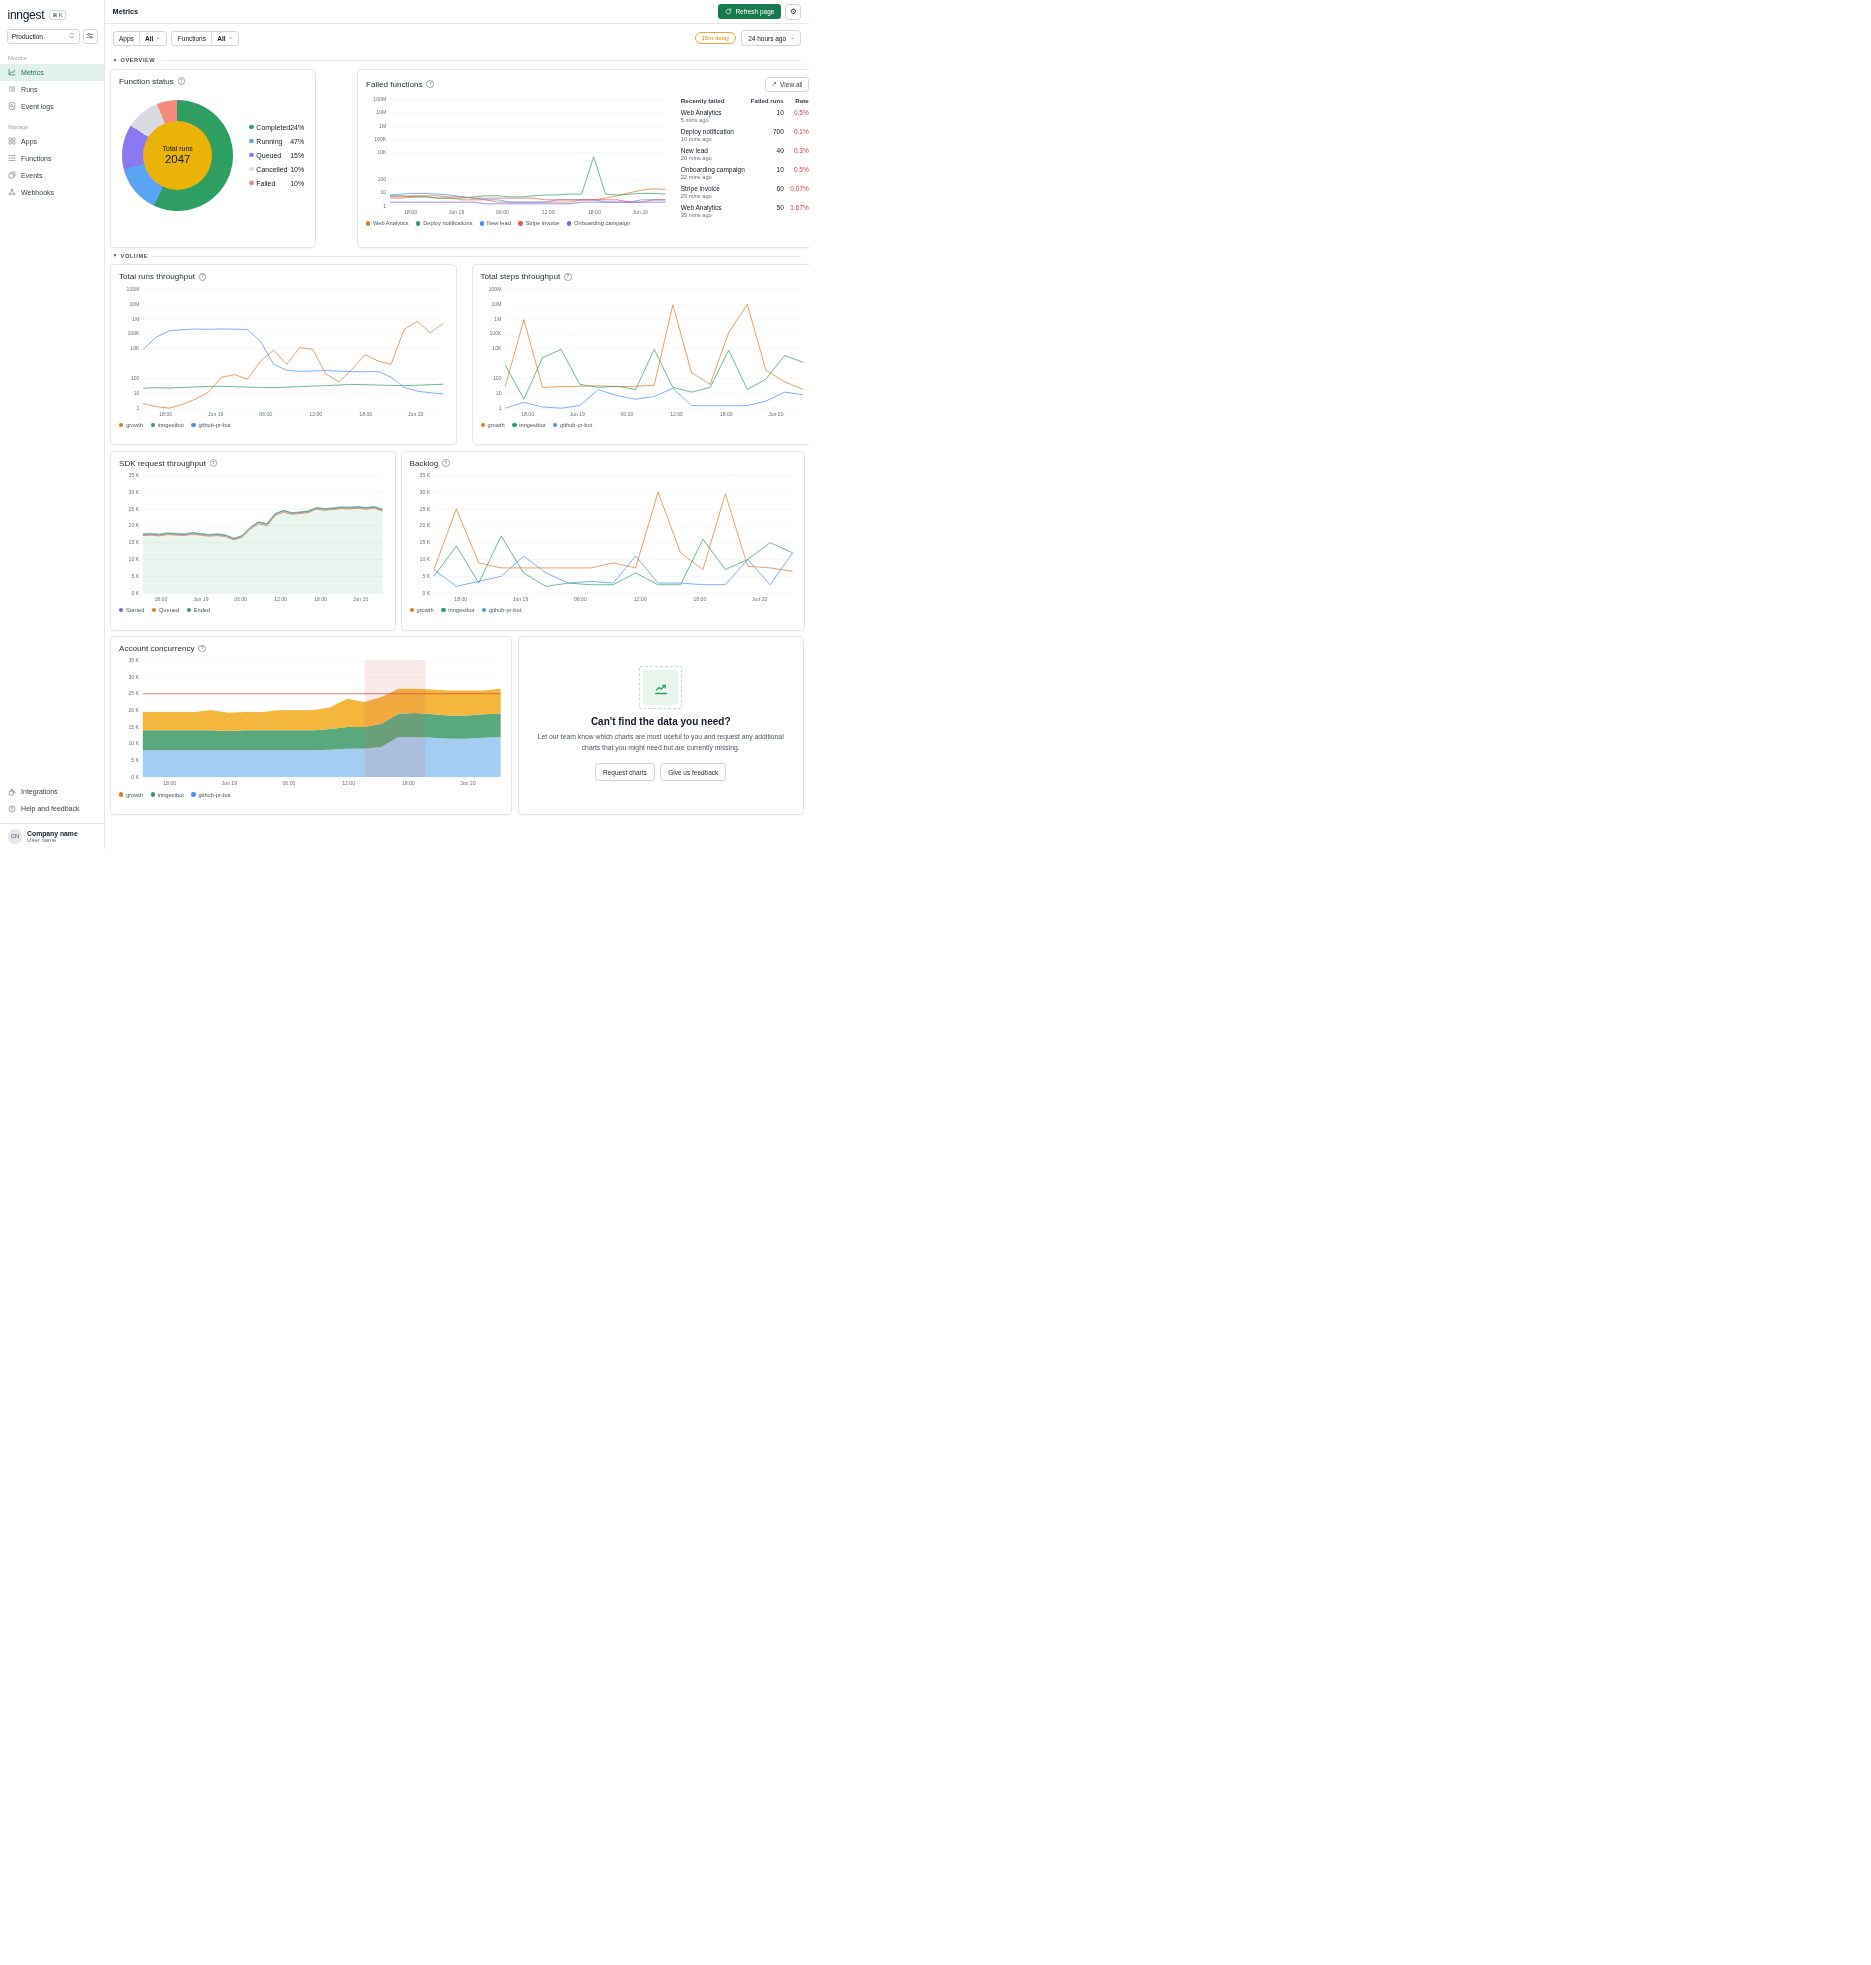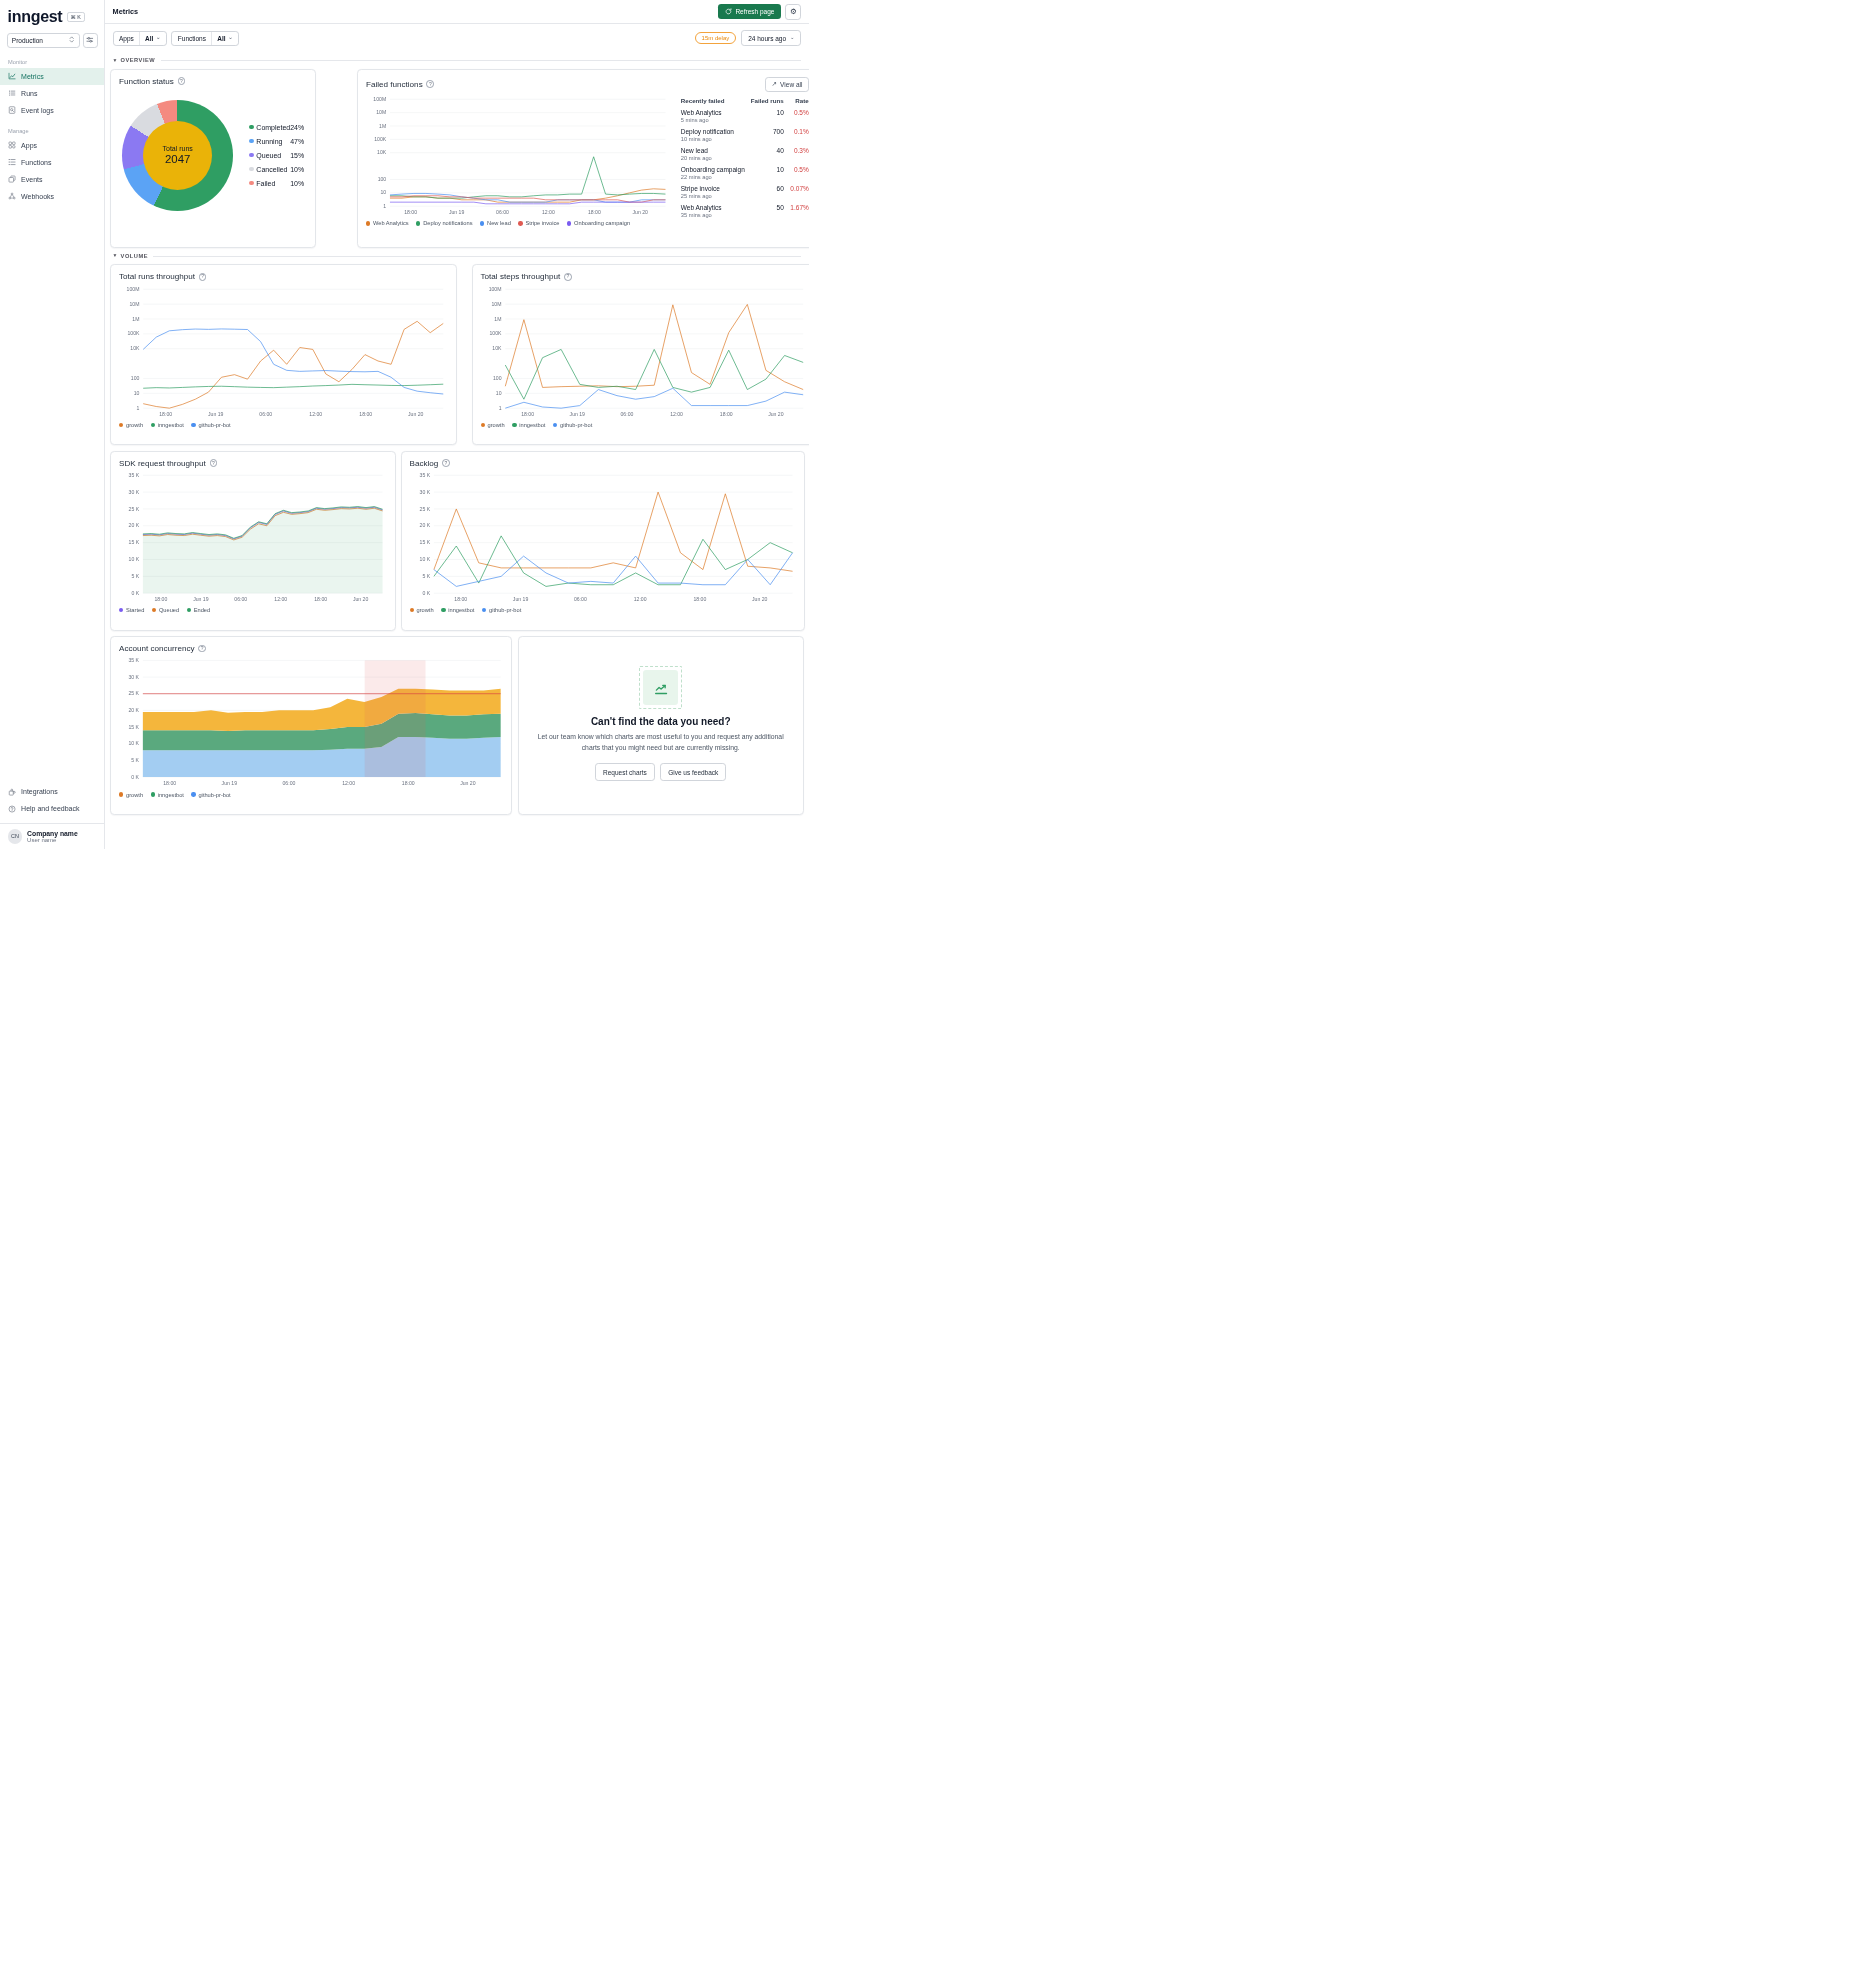--- a/index.html
+++ b/index.html
@@ -3,21 +3,21 @@
 <meta charset="utf-8">
 <style>
   * { box-sizing: border-box; }
   html,body { margin:0; padding:0; background:#fff; }
   body { font-family:"Liberation Sans","DejaVu Sans",sans-serif; color:#111827; width:809px; }
   .page { display:flex; min-height:849px; width:809px; }
 
   
   .sidebar { width:105px; min-width:105px; border-right:0.5px solid #e5e7eb; display:flex; flex-direction:column; background:#fff; }
   .sidebar-top { padding:7.6px 7.6px 5.4px; display:flex; align-items:center; gap:4.3px; }
-  .logo { font-weight:700; font-size:16px; letter-spacing:-0.3px; color:#0f172a; }
+  .logo { font-weight:400; font-size:12px; letter-spacing:-0.3px; color:#0f172a; }
   .kbd { border:0.5px solid #d1d5db; border-radius:2.2px; font-size:5.4px; padding:1.1px 2.7px; color:#374151; background:#fff; }
   .env-row { padding:2.2px 6.5px; display:flex; gap:3.2px; align-items:center; }
   .env-select { flex:1; border:0.5px solid #d1d5db; border-radius:3.2px; height:14.6px; display:flex; align-items:center; justify-content:space-between; padding:0 4.3px; font-size:6.5px; cursor:pointer; }
   .icon-btn-sm { width:14.6px; height:14.6px; border:0.5px solid #d1d5db; border-radius:3.2px; display:flex; align-items:center; justify-content:center; cursor:pointer; background:#fff; }
   .nav-section-label { font-size:5.7px; color:#9ca3af; padding:8.7px 8.1px 3.2px; }
   .nav-item { display:flex; gap:4.9px; align-items:center; padding:0 8.1px; height:17px; font-size:7px; color:#374151; cursor:pointer; }
   .nav-item .nav-icon { width:8.1px; height:8.1px; display:flex; align-items:center; justify-content:center; color:#6b7280; }
   .nav-item.active { background:var(--active-bg,#e3f1ec); color:var(--active-text,#12715f); }
   .nav-item.active .nav-icon { color:var(--active-text,#12715f); }
   .sidebar-spacer { flex:1; }

